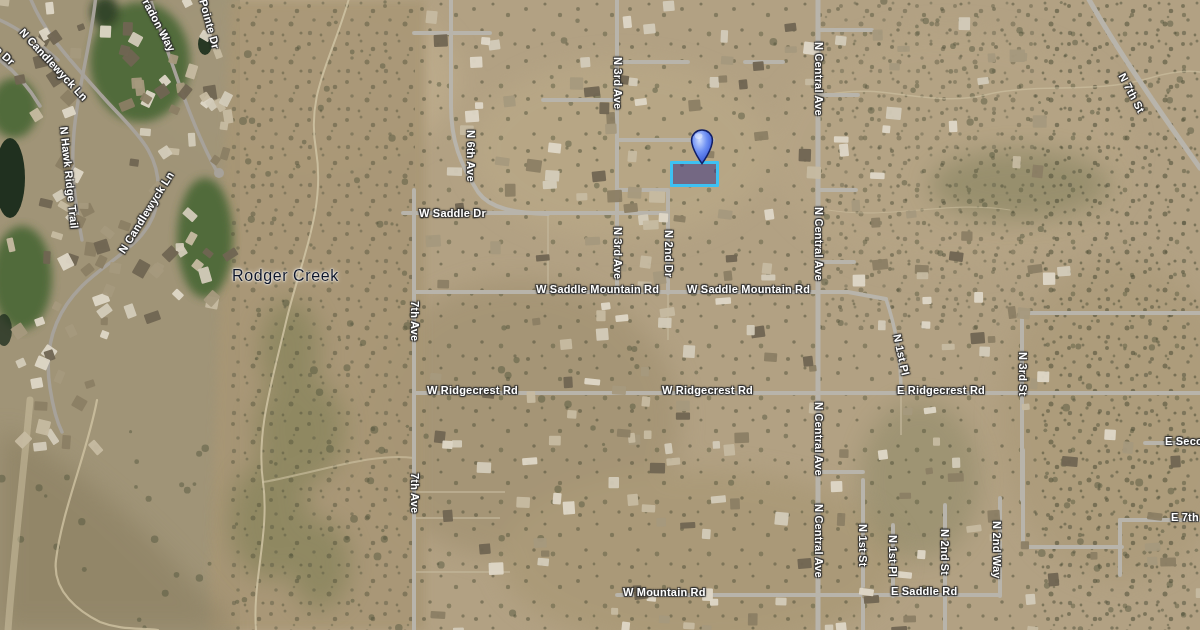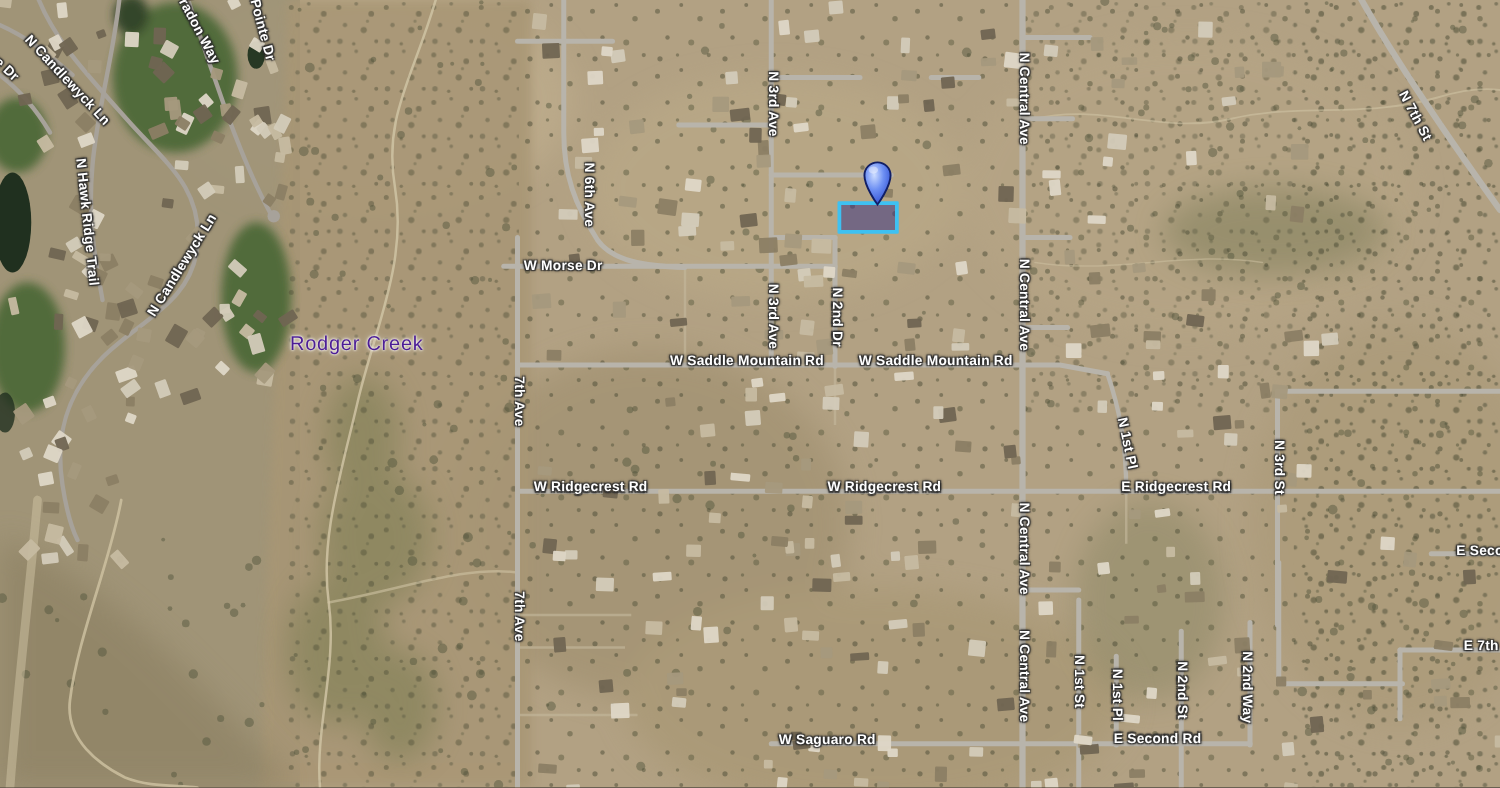--- a/index.html
+++ b/index.html
@@ -11,21 +11,21 @@
   .street-label{
     position:absolute;white-space:nowrap;
     font:700 11px "Liberation Sans",sans-serif;color:#fff;letter-spacing:.2px;
     text-shadow:-1px -1px 1px rgba(45,45,45,.95),1px -1px 1px rgba(45,45,45,.95),
                 -1px 1px 1px rgba(45,45,45,.95),1px 1px 1px rgba(45,45,45,.95),
                 0 0 3px rgba(0,0,0,.65);
     transform-origin:0 0;pointer-events:none;
   }
   .place-label{
     position:absolute;white-space:nowrap;
-    font:400 16px "Liberation Sans",sans-serif;color:#4c1d95;letter-spacing:.6px;
+    font:400 16px "Liberation Sans",sans-serif;color:#0f172a;letter-spacing:.6px;
     text-shadow:0 0 2px rgba(255,255,255,.95),0 0 2px rgba(255,255,255,.9),0 0 5px rgba(255,255,255,.75);
     pointer-events:none;
   }
   .parcel{
     position:absolute;left:670px;top:161px;width:49px;height:26px;
     box-sizing:border-box;border:3px solid #3ec1f2;background:rgba(56,48,130,.52);
     border-radius:1px;
   }
   .pin{position:absolute;left:688px;top:128px;width:28px;height:38px;}
 </style>
@@ -755,29 +755,29 @@
   <div class="street-label" style="left:624px;top:57px;transform:rotate(90deg)">N 3rd Ave</div>
   <div class="street-label" style="left:624px;top:227px;transform:rotate(90deg)">N 3rd Ave</div>
   <div class="street-label" style="left:675px;top:230px;transform:rotate(90deg)">N 2nd Dr</div>
   <div class="street-label" style="left:825px;top:42px;transform:rotate(90deg)">N Central Ave</div>
   <div class="street-label" style="left:825px;top:207px;transform:rotate(90deg)">N Central Ave</div>
   <div class="street-label" style="left:825px;top:402px;transform:rotate(90deg)">N Central Ave</div>
   <div class="street-label" style="left:825px;top:504px;transform:rotate(90deg)">N Central Ave</div>
   <div class="street-label" style="left:1127px;top:71px;transform:rotate(62deg)">N 7th St</div>
   <div class="street-label" style="left:421px;top:301px;transform:rotate(90deg)">7th Ave</div>
   <div class="street-label" style="left:421px;top:473px;transform:rotate(90deg)">7th Ave</div>
-  <div class="street-label" style="left:419px;top:207px">W Morse Dr</div>
+  <div class="street-label" style="left:419px;top:207px">W Saddle Dr</div>
   <div class="street-label" style="left:536px;top:283px">W Saddle Mountain Rd</div>
   <div class="street-label" style="left:687px;top:283px">W Saddle Mountain Rd</div>
   <div class="street-label" style="left:427px;top:384px">W Ridgecrest Rd</div>
   <div class="street-label" style="left:662px;top:384px">W Ridgecrest Rd</div>
   <div class="street-label" style="left:897px;top:384px">E Ridgecrest Rd</div>
   <div class="street-label" style="left:903px;top:333px;transform:rotate(78deg)">N 1st Pl</div>
   <div class="street-label" style="left:1029px;top:352px;transform:rotate(90deg)">N 3rd St</div>
   <div class="street-label" style="left:1165px;top:435px">E Second St</div>
   <div class="street-label" style="left:1171px;top:511px">E 7th St</div>
   <div class="street-label" style="left:869px;top:524px;transform:rotate(90deg)">N 1st St</div>
   <div class="street-label" style="left:899px;top:535px;transform:rotate(90deg)">N 1st Pl</div>
   <div class="street-label" style="left:951px;top:529px;transform:rotate(90deg)">N 2nd St</div>
   <div class="street-label" style="left:1003px;top:521px;transform:rotate(90deg)">N 2nd Way</div>
-  <div class="street-label" style="left:623px;top:586px">W Saguaro Rd</div>
-  <div class="street-label" style="left:891px;top:585px">E Second Rd</div>
+  <div class="street-label" style="left:623px;top:586px">W Mountain Rd</div>
+  <div class="street-label" style="left:891px;top:585px">E Saddle Rd</div>
 </div>
 
 </body></html>

